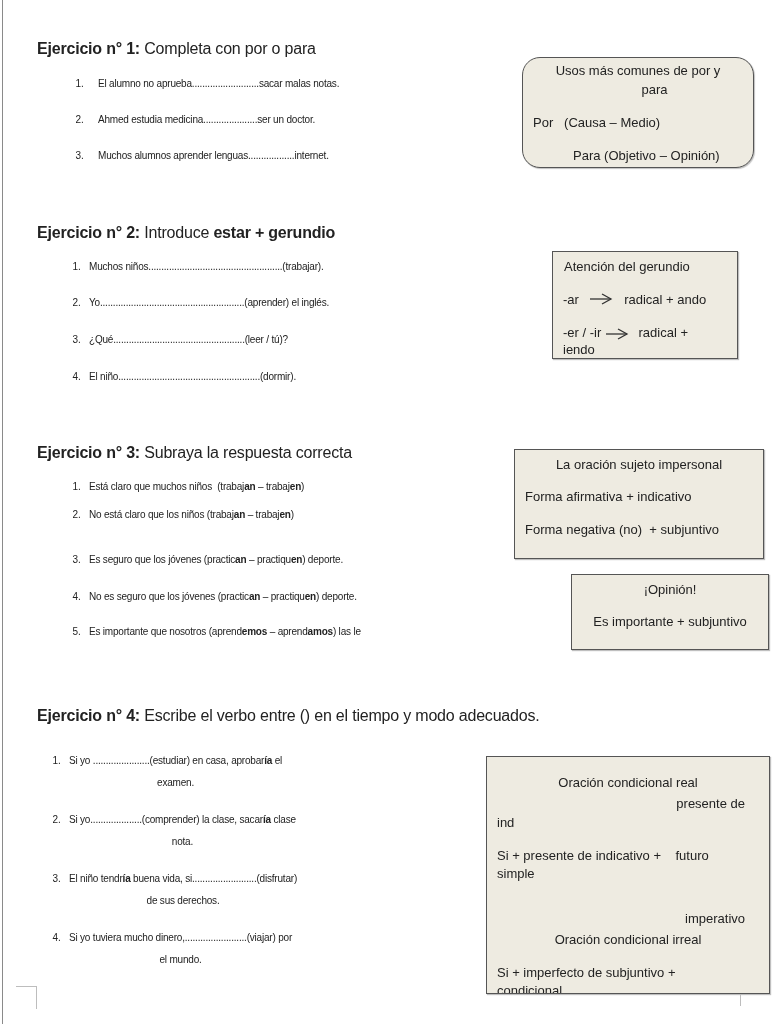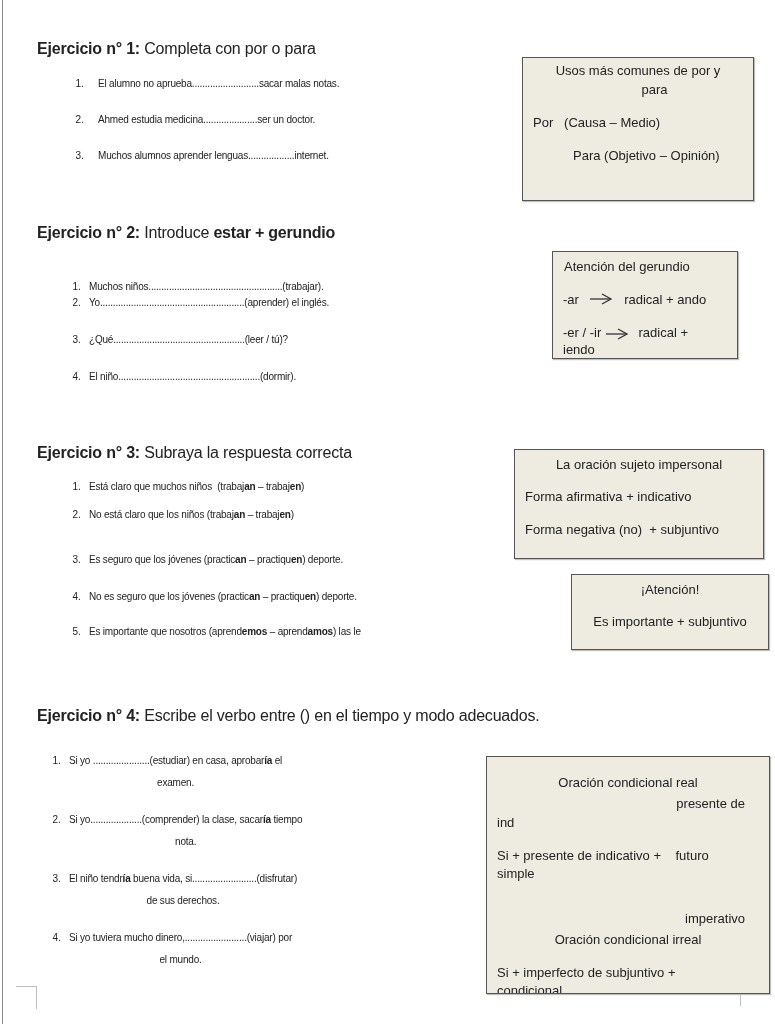--- a/index.html
+++ b/index.html
@@ -36,31 +36,31 @@
 <div class="abs item" style="left:61px; top:78px;">
   <span class="num" style="width:37px;">1.</span><span>El alumno no aprueba..........................sacar malas notas.</span>
 </div>
 <div class="abs item" style="left:61px; top:114px;">
   <span class="num" style="width:37px;">2.</span><span>Ahmed estudia medicina.....................ser un doctor.</span>
 </div>
 <div class="abs item" style="left:61px; top:150px;">
   <span class="num" style="width:37px;">3.</span><span>Muchos alumnos aprender lenguas..................internet.</span>
 </div>
 
-<div class="box" style="left:522px; top:57px; width:232px; height:144px;">
+<div class="box" style="left:522px; top:57px; width:232px; height:111px;border-radius:18px;">
   <div class="t center" style="top:5px;">Usos más comunes de por y</div>
   <div class="t center" style="top:24px;margin-left:33px;">para</div>
   <div class="t" style="left:10px; top:57px; white-space:pre;">Por   (Causa – Medio)</div>
   <div class="t" style="left:10px; top:90px;margin-left:40px;">Para (Objetivo – Opinión)</div>
 </div>
 
 <div class="abs heading" style="left:37px; top:224px;">
   <b>Ejercicio n° 2:</b><span> Introduce </span><b>estar + gerundio</b>
 </div>
-<div class="abs item" style="left:64px; top:261px;margin-top:20px;">
+<div class="abs item" style="left:64px; top:261px;">
   <span class="num" style="width:25px;">1.</span><span>Muchos niños....................................................(trabajar).</span>
 </div>
 <div class="abs item" style="left:64px; top:297px;">
   <span class="num" style="width:25px;">2.</span><span>Yo........................................................(aprender) el inglés.</span>
 </div>
 <div class="abs item" style="left:64px; top:334px;">
   <span class="num" style="width:25px;">3.</span><span>¿Qué...................................................(leer / tú)?</span>
 </div>
 <div class="abs item" style="left:64px; top:371px;">
   <span class="num" style="width:25px;">4.</span><span>El niño.......................................................(dormir).</span>
@@ -107,34 +107,34 @@
   <span class="num" style="width:25px;">5.</span><span style="white-space:pre;">Es importante que nosotros (</span><span>aprend</span><b>emos</b><span style="white-space:pre;"> – </span><span>aprend</span><b>amos</b><span>) las le</span>
 </div>
 
 <div class="box" style="left:514px; top:449px; width:250px; height:110px;">
   <div class="t center" style="top:7px;">La oración sujeto impersonal</div>
   <div class="t" style="left:10px; top:39px;">Forma afirmativa + indicativo</div>
   <div class="t" style="left:10px; top:72px; white-space:pre;">Forma negativa (no)  + subjuntivo</div>
 </div>
 
 <div class="box" style="left:571px; top:574px; width:198px; height:76px;">
-  <div class="t center" style="top:7px;">¡Atención!</div>
+  <div class="t center" style="top:7px;">¡Opinión!</div>
   <div class="t center" style="top:39px;">Es importante + subjuntivo</div>
 </div>
 
 <div class="abs heading" style="left:37px; top:707px;">
   <b>Ejercicio n° 4:</b><span> Escribe el verbo entre () en el tiempo y modo adecuados.</span>
 </div>
 
 <div class="abs item" style="left:44px; top:750px; line-height:22px;">
   <span class="num" style="width:25px;">1.</span><span>Si yo ......................(estudiar) en casa, aprobar</span><b>ía</b><span> el</span><br>
   <span class="num" style="width:25px;"></span><span>examen.</span>
 </div>
 <div class="abs item" style="left:44px; top:809px; line-height:22px;">
-  <span class="num" style="width:25px;">2.</span><span>Si yo....................(comprender) la clase, sacar</span><b>ía</b><span> tiempo</span><br>
+  <span class="num" style="width:25px;">2.</span><span>Si yo....................(comprender) la clase, sacar</span><b>ía</b><span> clase</span><br>
   <span class="num" style="width:25px;"></span><span>nota.</span>
 </div>
 <div class="abs item" style="left:44px; top:868px; line-height:22px;">
   <span class="num" style="width:25px;">3.</span><span>El niño tendr</span><b>ía</b><span> buena vida, si.........................(disfrutar)</span><br>
   <span class="num" style="width:25px;"></span><span>de sus derechos.</span>
 </div>
 <div class="abs item" style="left:44px; top:927px; line-height:22px;">
   <span class="num" style="width:25px;">4.</span><span>Si yo tuviera mucho dinero,........................(viajar) por</span><br>
   <span class="num" style="width:25px;"></span><span>el mundo.</span>
 </div>

